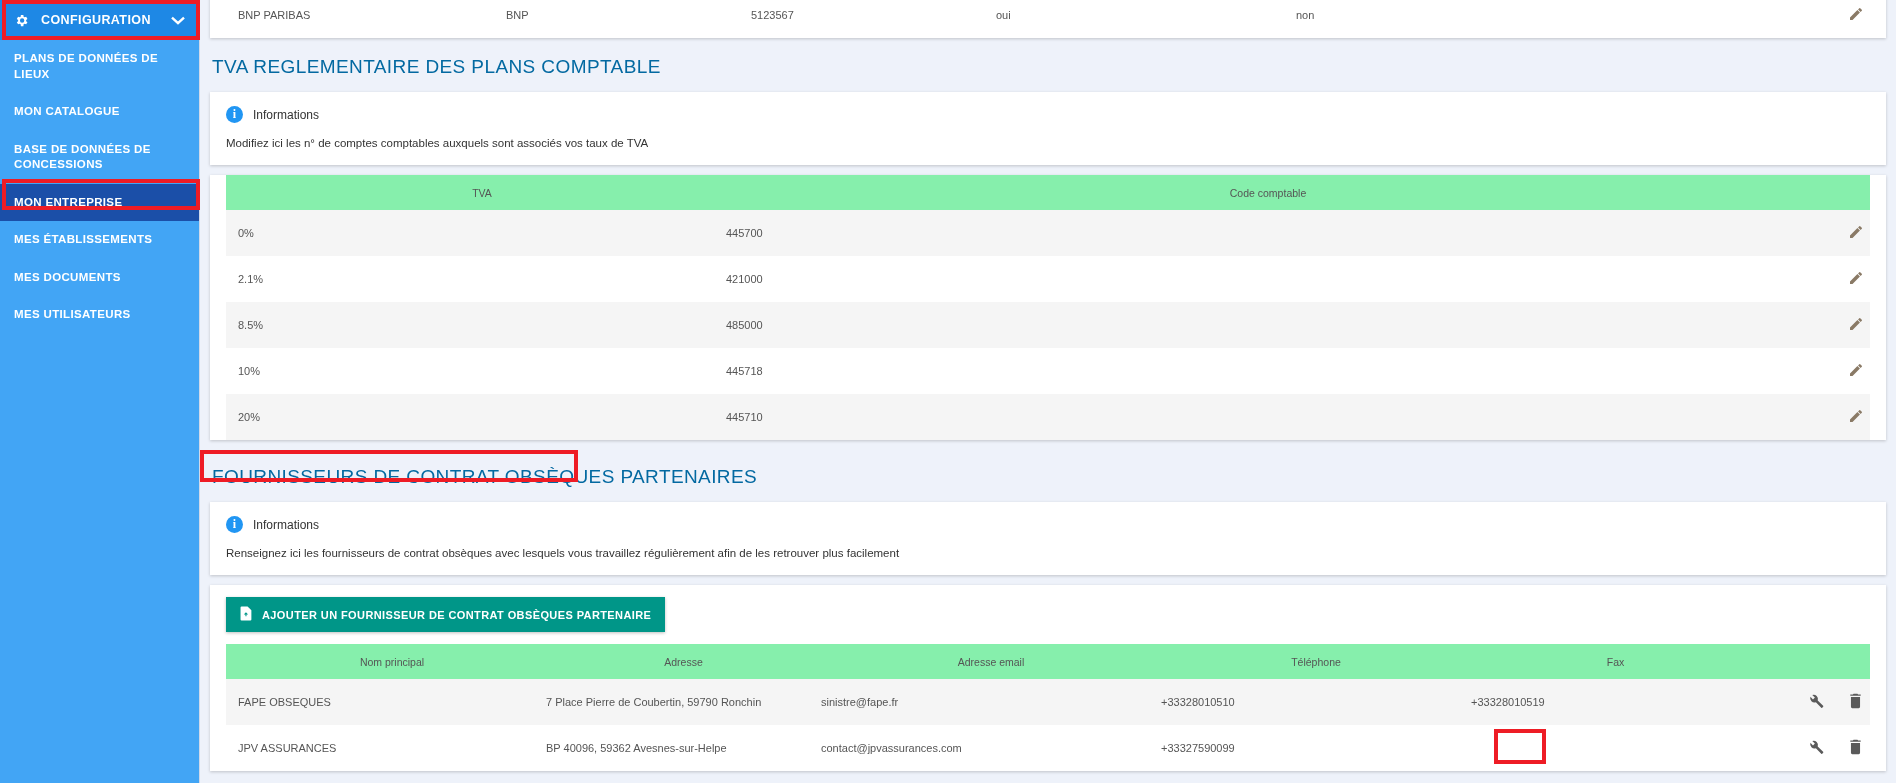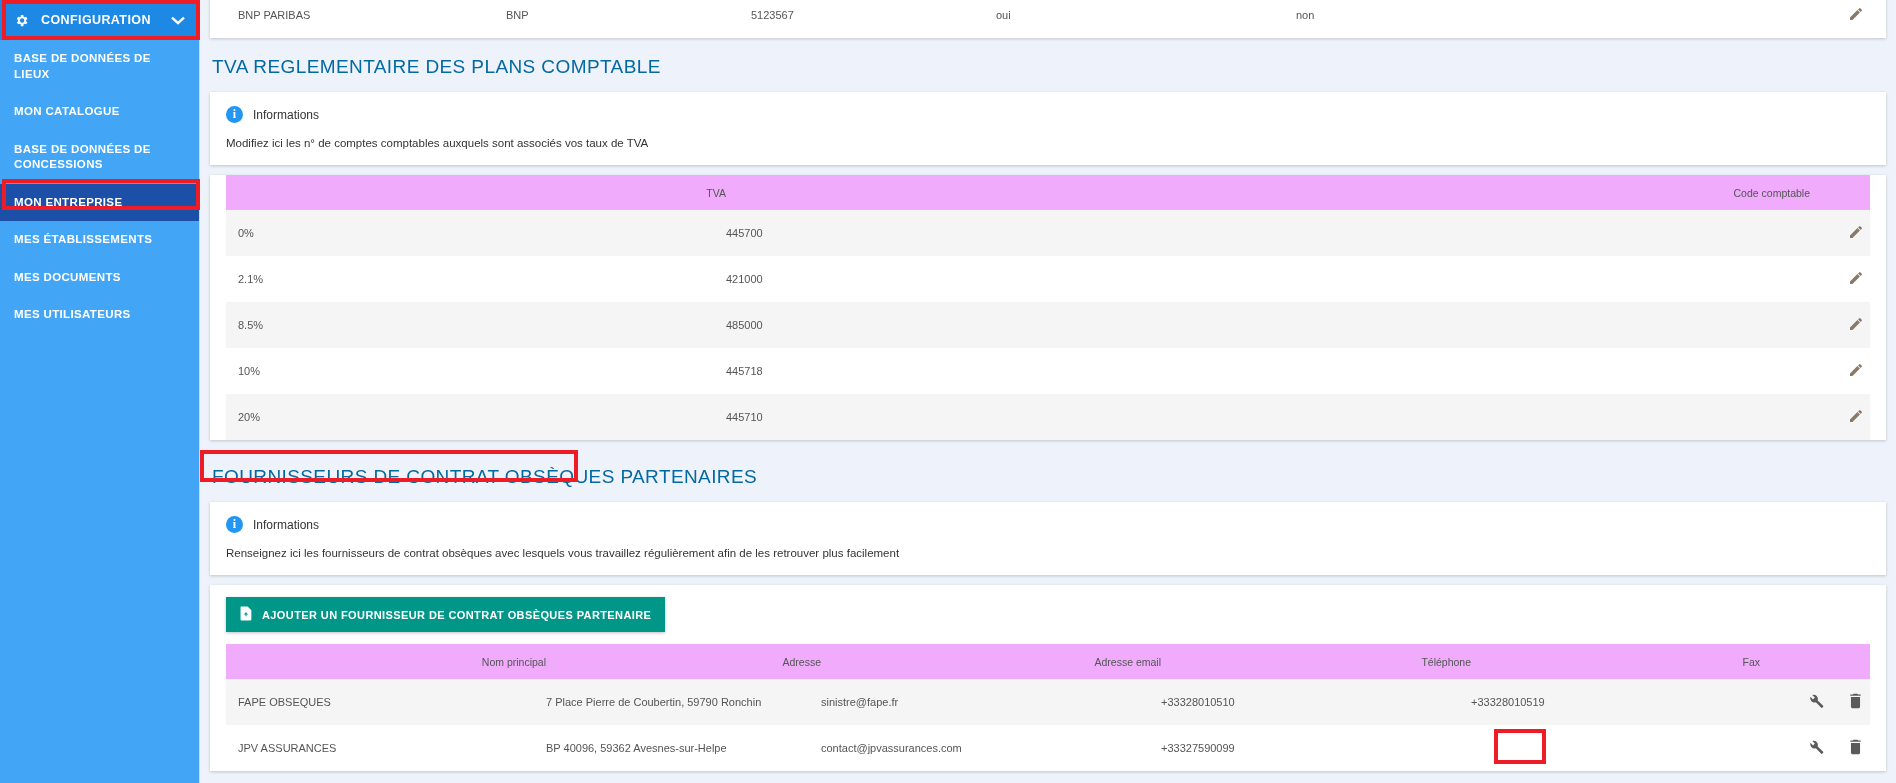--- a/index.html
+++ b/index.html
@@ -66,22 +66,22 @@
     width:17px;height:17px;border-radius:50%;background:#2196f3;color:#fff;
     font-size:12px;font-weight:bold;display:flex;align-items:center;justify-content:center;
     font-family:"Liberation Serif", serif;
   }
   .info-title { font-size:12px; color:#333; }
   .info-text { font-size:11.5px; color:#333; }
 
   
   table { width:100%; border-collapse: collapse; }
   th {
-    font-size: 10.5px; color:#555; font-weight: normal; text-align:right;
-    padding: 12px 0 11px 0; background:#f0abfc;
+    font-size: 10.5px; color:#555; font-weight: normal; text-align:center;
+    padding: 12px 0 11px 0; background:#86efac;
   }
   td {
     font-size: 11px; color:#555; padding: 14px 0; background:#fff;
   }
   tr.alt td { background:#f5f5f5; }
   .tbl-card { background:#fff; box-shadow:0 1px 3px rgba(0,0,0,.2); padding: 0 16px; }
   .icon-cell { text-align:right; width: 60px; padding-right: 6px;}
 
   .btn-add {
     display:inline-flex; align-items:center; gap:9px;
@@ -106,21 +106,21 @@
         </svg>
       </span>
       <span>CONFIGURATION</span>
       <span class="chev">
         <svg width="14" height="9" viewBox="0 0 14 9" fill="none" stroke="#ffffff" stroke-width="2.4">
           <path d="M1 1.6L7 7.2 13 1.6"></path>
         </svg>
       </span>
     </div>
 
-    <div class="sb-item">BASE DE DONNÉES DE LIEUX</div>
+    <div class="sb-item">PLANS DE DONNÉES DE LIEUX</div>
     <div class="sb-item">MON CATALOGUE</div>
     <div class="sb-item">BASE DE DONNÉES DE CONCESSIONS</div>
     <div class="sb-item active">MON ENTREPRISE</div>
     <div class="sb-item">MES ÉTABLISSEMENTS</div>
     <div class="sb-item">MES DOCUMENTS</div>
     <div class="sb-item">MES UTILISATEURS</div>
     <div class="sb-fill"></div>
 
     <div class="hl" id="hl-config"></div>
     <div class="hl" id="hl-entreprise"></div>

